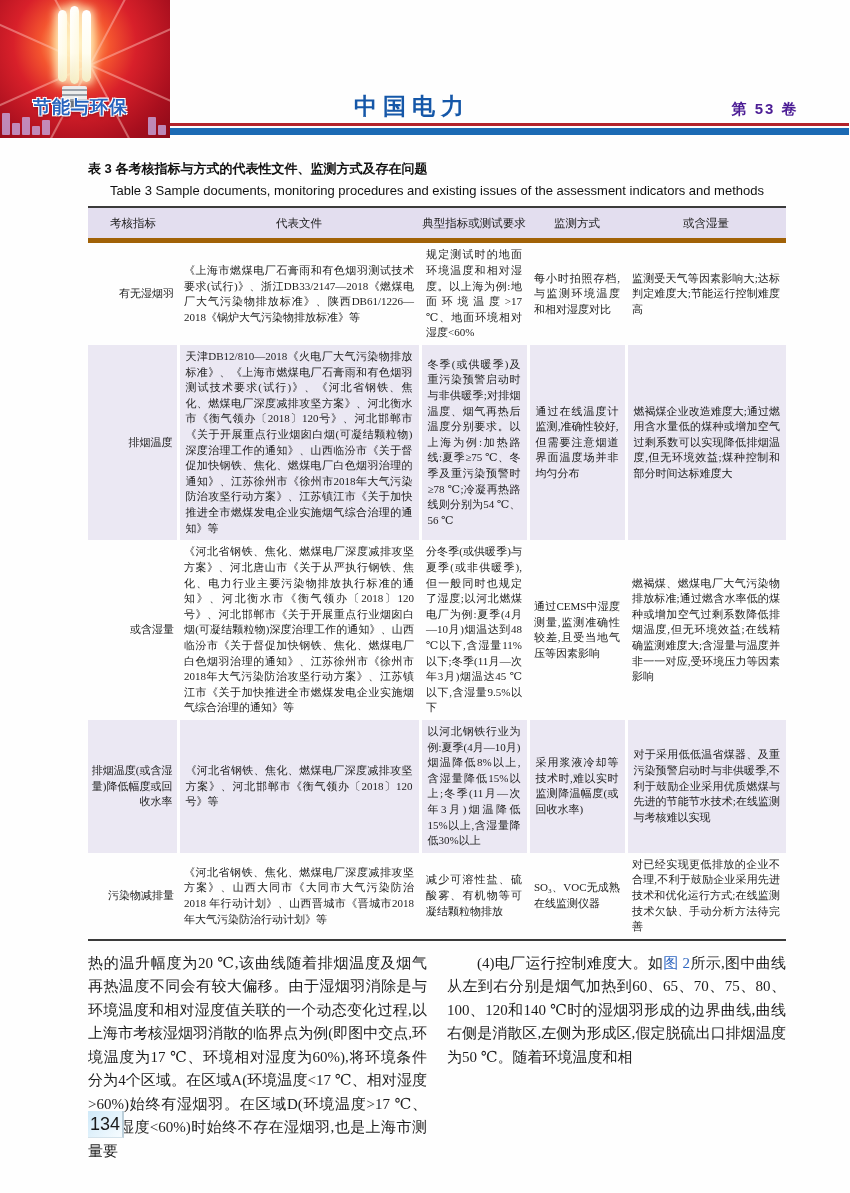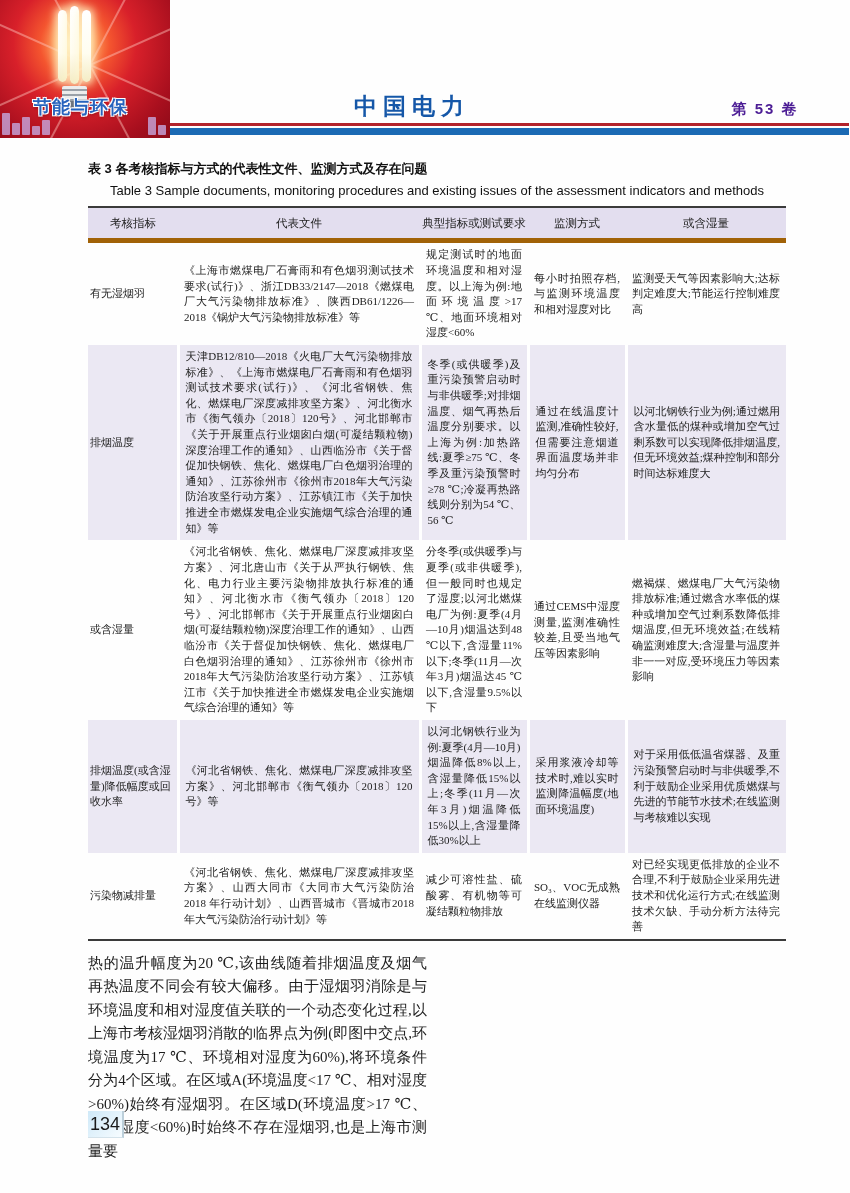--- a/index.html
+++ b/index.html
@@ -40,21 +40,21 @@
   .cap-zh{text-align:left;font-family:"Liberation Sans",sans-serif;font-weight:bold;
           font-size:13px;color:#111;margin:0 0 5px 0;}
   .cap-en{text-align:center;font-family:"Liberation Sans",sans-serif;
           font-size:13px;color:#111;margin:0 0 8px 0;}
 
   table.assess{width:698px;border-collapse:collapse;table-layout:fixed;
           font-size:11px;line-height:1.42;}
   table.assess th{background:#e3deef;font-weight:normal;font-size:11.5px;text-align:center;
           padding:7px 2px;border-top:2px solid #3b3b3b;border-bottom:5px solid #a16207;}
   table.assess td{padding:4px 6px;vertical-align:middle;text-align:justify;color:#222;}
-  table.assess td.ind{padding-left:2px;padding-right:4px;text-align:left;}
+  table.assess td.ind{padding-left:2px;padding-right:4px;text-align:right;}
   table.assess tr.stripe td{background:#ebe8f3;}
   table.assess tr.stripe td + td{border-left:3px solid #fff;}
   table.assess tr:last-child td{border-bottom:2px solid #3b3b3b;}
 
   .body-cols{display:flex;gap:20px;margin-top:11px;}
   .col{width:339px;text-align:justify;font-size:15px;line-height:23.5px;color:#1d1d1d;}
   .col p{margin:0;}
   .col p.indent{text-indent:2em;}
   .figlink{color:#2f66c0;text-decoration:none;cursor:pointer;}
 
@@ -122,50 +122,51 @@
           <td>《上海市燃煤电厂石膏雨和有色烟羽测试技术要求(试行)》、浙江DB33/2147—2018《燃煤电厂大气污染物排放标准》、陕西DB61/1226—2018《锅炉大气污染物排放标准》等</td>
           <td>规定测试时的地面环境温度和相对湿度。以上海为例:地面环境温度&gt;17 ℃、地面环境相对湿度&lt;60%</td>
           <td>每小时拍照存档,与监测环境温度和相对湿度对比</td>
           <td>监测受天气等因素影响大;达标判定难度大;节能运行控制难度高</td>
         </tr>
         <tr class="stripe">
           <td class="ind">排烟温度</td>
           <td>天津DB12/810—2018《火电厂大气污染物排放标准》、《上海市燃煤电厂石膏雨和有色烟羽测试技术要求(试行)》、《河北省钢铁、焦化、燃煤电厂深度减排攻坚方案》、河北衡水市《衡气领办〔2018〕120号》、河北邯郸市《关于开展重点行业烟囱白烟(可凝结颗粒物)深度治理工作的通知》、山西临汾市《关于督促加快钢铁、焦化、燃煤电厂白色烟羽治理的通知》、江苏徐州市《徐州市2018年大气污染防治攻坚行动方案》、江苏镇江市《关于加快推进全市燃煤发电企业实施烟气综合治理的通知》等</td>
           <td>冬季(或供暖季)及重污染预警启动时与非供暖季;对排烟温度、烟气再热后温度分别要求。以上海为例:加热路线:夏季≥75 ℃、冬季及重污染预警时≥78 ℃;冷凝再热路线则分别为54 ℃、56 ℃</td>
           <td>通过在线温度计监测,准确性较好,但需要注意烟道界面温度场并非均匀分布</td>
-          <td>以河北钢铁行业为例;通过燃用含水量低的煤种或增加空气过剩系数可以实现降低排烟温度,但无环境效益;煤种控制和部分时间达标难度大</td>
+          <td>燃褐煤企业改造难度大;通过燃用含水量低的煤种或增加空气过剩系数可以实现降低排烟温度,但无环境效益;煤种控制和部分时间达标难度大</td>
         </tr>
         <tr>
           <td class="ind">或含湿量</td>
           <td>《河北省钢铁、焦化、燃煤电厂深度减排攻坚方案》、河北唐山市《关于从严执行钢铁、焦化、电力行业主要污染物排放执行标准的通知》、河北衡水市《衡气领办〔2018〕120号》、河北邯郸市《关于开展重点行业烟囱白烟(可凝结颗粒物)深度治理工作的通知》、山西临汾市《关于督促加快钢铁、焦化、燃煤电厂白色烟羽治理的通知》、江苏徐州市《徐州市2018年大气污染防治攻坚行动方案》、江苏镇江市《关于加快推进全市燃煤发电企业实施烟气综合治理的通知》等</td>
           <td>分冬季(或供暖季)与夏季(或非供暖季),但一般同时也规定了湿度;以河北燃煤电厂为例:夏季(4月—10月)烟温达到48 ℃以下,含湿量11%以下;冬季(11月—次年3月)烟温达45 ℃以下,含湿量9.5%以下</td>
           <td>通过CEMS中湿度测量,监测准确性较差,且受当地气压等因素影响</td>
           <td>燃褐煤、燃煤电厂大气污染物排放标准;通过燃含水率低的煤种或增加空气过剩系数降低排烟温度,但无环境效益;在线精确监测难度大;含湿量与温度并非一一对应,受环境压力等因素影响</td>
         </tr>
         <tr class="stripe">
           <td class="ind">排烟温度(或含湿量)降低幅度或回收水率</td>
           <td>《河北省钢铁、焦化、燃煤电厂深度减排攻坚方案》、河北邯郸市《衡气领办〔2018〕120号》等</td>
           <td>以河北钢铁行业为例:夏季(4月—10月)烟温降低8%以上,含湿量降低15%以上;冬季(11月—次年3月)烟温降低15%以上,含湿量降低30%以上</td>
-          <td>采用浆液冷却等技术时,难以实时监测降温幅度(地面环境温度)</td>
+          <td>采用浆液冷却等技术时,难以实时监测降温幅度(或回收水率)</td>
           <td>对于采用低低温省煤器、及重污染预警启动时与非供暖季,不利于鼓励企业采用优质燃煤与先进的节能节水技术;在线监测与考核难以实现</td>
         </tr>
         <tr>
           <td class="ind">污染物减排量</td>
           <td>《河北省钢铁、焦化、燃煤电厂深度减排攻坚方案》、山西大同市《大同市大气污染防治2018 年行动计划》、山西晋城市《晋城市2018年大气污染防治行动计划》等</td>
           <td>减少可溶性盐、硫酸雾、有机物等可凝结颗粒物排放</td>
           <td>SO₃、VOC无成熟在线监测仪器</td>
           <td>对已经实现更低排放的企业不合理,不利于鼓励企业采用先进技术和优化运行方式;在线监测技术欠缺、手动分析方法待完善</td>
         </tr>
       </tbody>
     </table>
 
     <div class="body-cols">
       <div class="col">
         <p>热的温升幅度为20 ℃,该曲线随着排烟温度及烟气再热温度不同会有较大偏移。由于湿烟羽消除是与环境温度和相对湿度值关联的一个动态变化过程,以上海市考核湿烟羽消散的临界点为例(即图中交点,环境温度为17 ℃、环境相对湿度为60%),将环境条件分为4个区域。在区域A(环境温度&lt;17 ℃、相对湿度&gt;60%)始终有湿烟羽。在区域D(环境温度&gt;17 ℃、相对湿度&lt;60%)时始终不存在湿烟羽,也是上海市测量要</p>
       </div>
       <div class="col">
+        <p class="indent"><span>(4)电厂运行控制难度大。如</span><a class="figlink">图 2</a><span>所示,图中曲线从左到右分别是烟气加热到60、65、70、75、80、100、120和140 ℃时的湿烟羽形成的边界曲线,曲线右侧是消散区,左侧为形成区,假定脱硫出口排烟温度为50 ℃。随着环境温度和相</span></p>
       </div>
     </div>
   </div>
 
   <div class="page-number">134</div>
 
 </div>
 
 </body></html>

